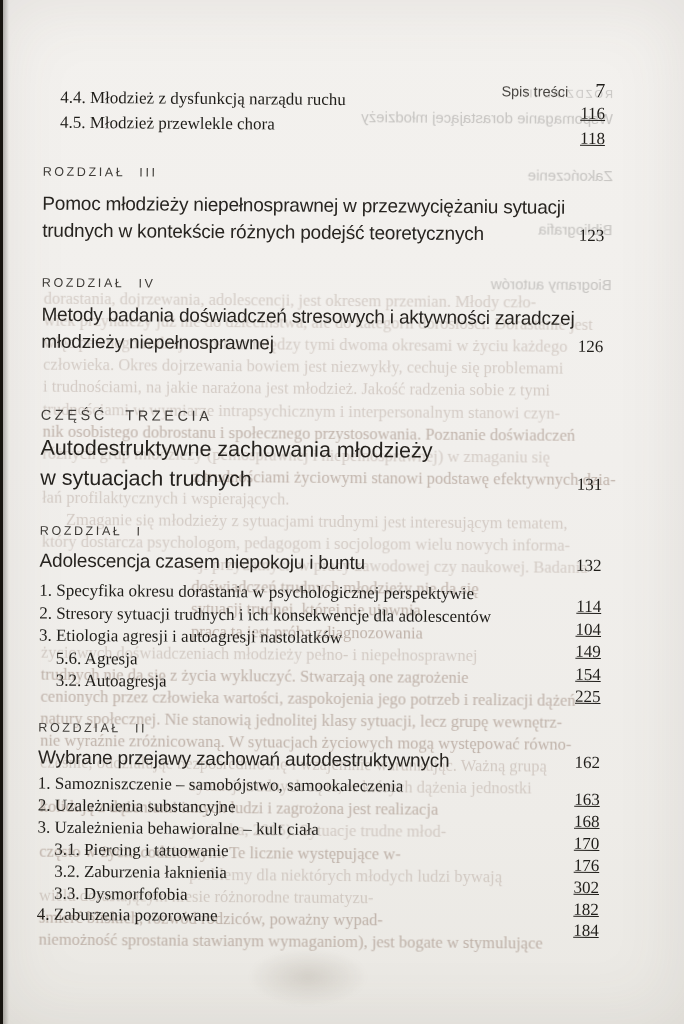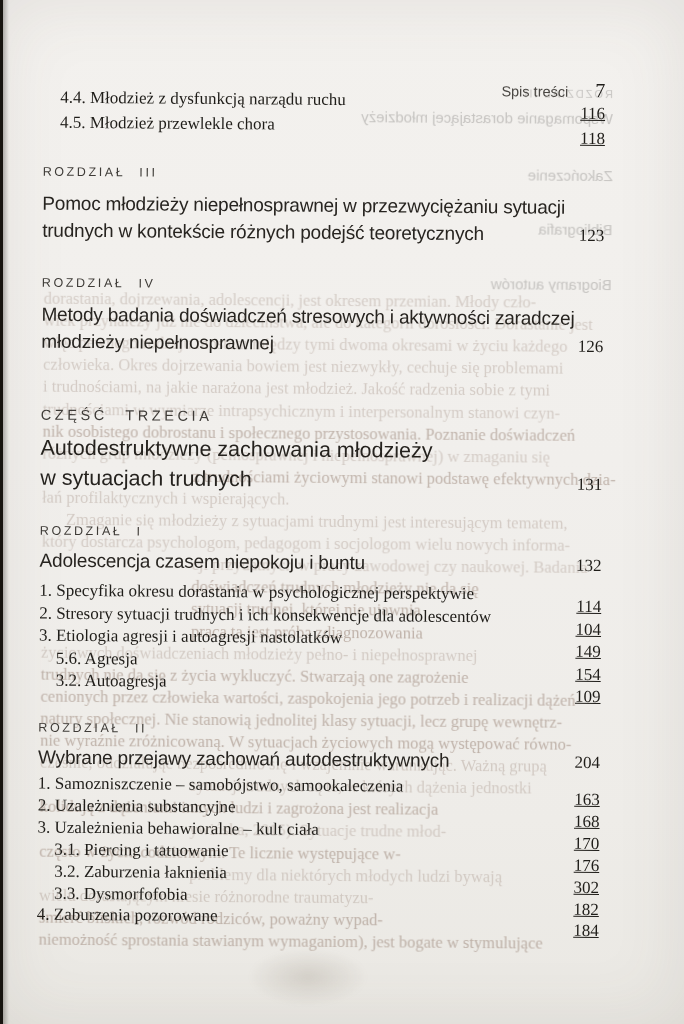--- a/index.html
+++ b/index.html
@@ -181,29 +181,29 @@
         <div class="row" style="top: 628px;">
           <span class="lbl">3. Etiologia agresji i autoagresji nastolatków</span>
           <span class="pg">149</span>
         </div>
         <div class="row indent" style="top: 650.5px;">
           <span class="lbl">5.6. Agresja</span>
           <span class="pg">154</span>
         </div>
         <div class="row indent" style="top: 673px;">
           <span class="lbl">3.2. Autoagresja</span>
-          <span class="pg">109</span>
+          <span class="pg">225</span>
         </div>
       </div>
 
     <div class="blk" id="blk-ch2">
       <div class="kicker">ROZDZIAŁ II</div>
       <div class="title">
         <span>Wybrane przejawy zachowań autodestruktywnych</span>
-        <span class="pgnum">204</span>
+        <span class="pgnum">162</span>
       </div>
     </div>
     <div class="group">
 
     <div class="row" style="top: 776px;">
           <span class="lbl">1. Samozniszczenie – samobójstwo, samookaleczenia</span>
           <span class="pg">163</span>
         </div>
         <div class="row" style="top: 797.9px;">
           <span class="lbl">2. Uzależnienia substancyjne</span>

